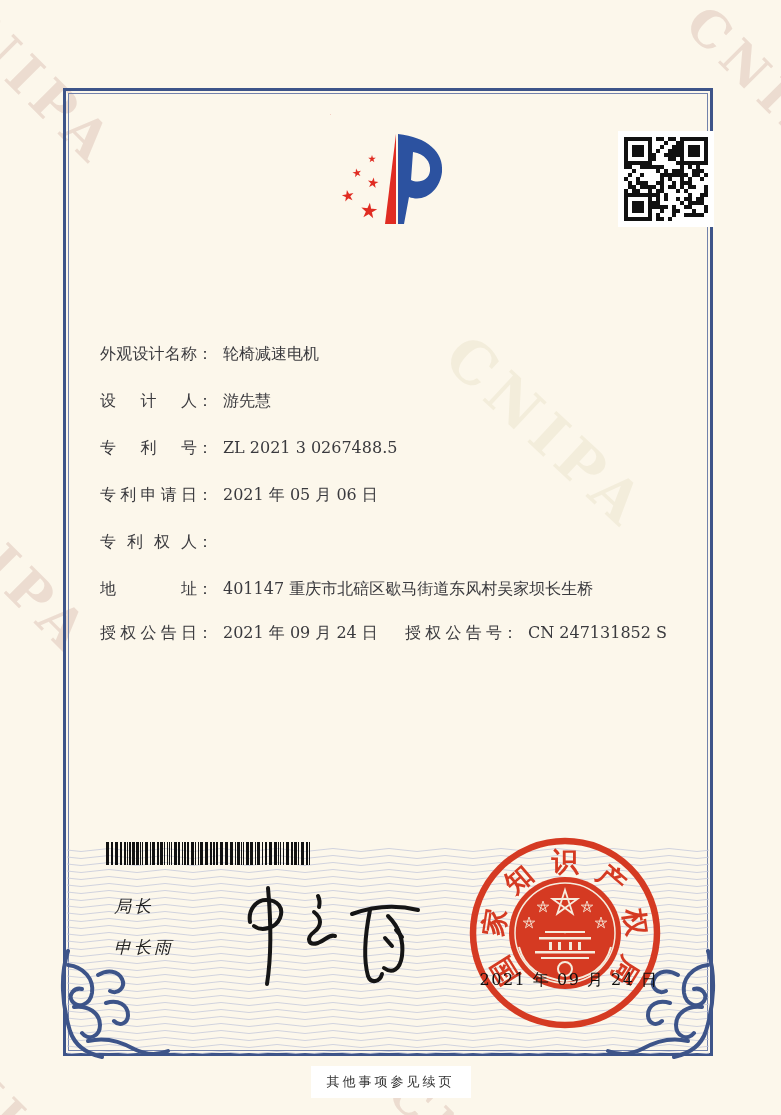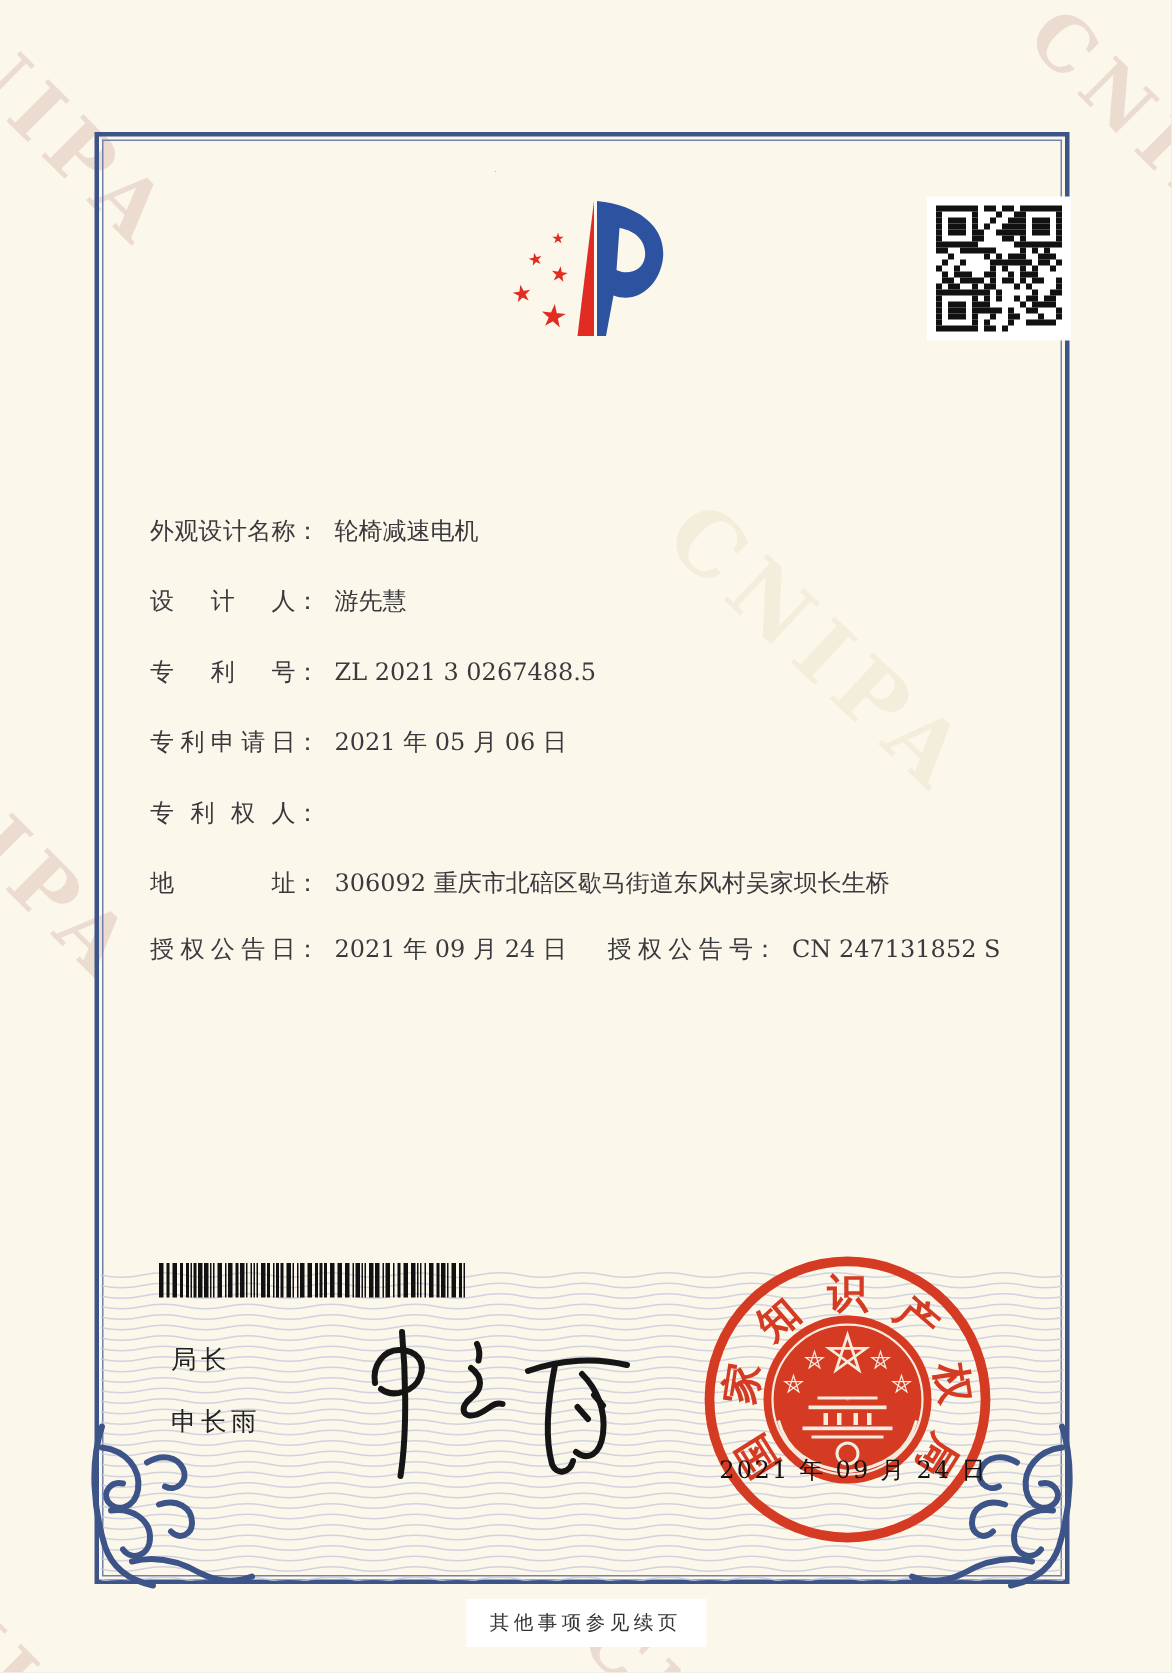--- a/index.html
+++ b/index.html
@@ -40,21 +40,21 @@
   .grant-row .g2{display:flex;}
   
   .body-text{position:absolute;left:100px;top:654px;width:592px;font-size:15.5px;line-height:30.5px;
              text-align:justify;color:#2e2e33;z-index:2;}
   .body-text p{margin:0;text-indent:2em;}
   
   .barcode{position:absolute;left:106px;top:842px;width:206px;height:23px;display:flex;align-items:stretch;z-index:2;}
   .barcode span{display:block;height:100%;}
   
   .director{position:absolute;left:114px;top:895px;font-size:17px;color:#222;z-index:2;}
-  .director div{margin-bottom:18px;letter-spacing:3px;}
+  .director div{margin-bottom:18px;letter-spacing:3px;font-style:italic;}
   .sig{position:absolute;left:222px;top:880px;z-index:2;}
   
   .seal{position:absolute;left:467px;top:835px;width:196px;height:196px;z-index:2;}
   .seal svg{position:absolute;left:0;top:0;}
   .seal-ring{position:absolute;left:0;top:0;width:100%;height:100%;}
   .seal-ch{position:absolute;left:50%;top:50%;font-size:27px;font-weight:700;color:#d53a22;
            font-family:"DejaVu Serif","Liberation Serif",serif;}
   .seal-date{position:absolute;left:478px;top:970px;width:182px;text-align:center;font-size:16px;
              color:#101010;letter-spacing:1.5px;z-index:3;white-space:nowrap;}
   
@@ -621,21 +621,21 @@
     </div>
 
     <div class="frow">
       <span class="fl">专利权人</span>
         <span class="fcolon">：</span>
     </div>
 
     <div class="frow">
       <span class="fl">地址</span>
         <span class="fcolon">：</span>
-        <span class="fv">306092 重庆市北碚区歇马街道东风村吴家坝长生桥</span>
+        <span class="fv">401147 重庆市北碚区歇马街道东风村吴家坝长生桥</span>
     </div>
   </div>
 
   <div class="grant-row">
     <div class="g1">
       <span class="fl">授权公告日</span>
         <span class="fcolon">：</span>
         <span class="fv">2021 年 09 月 24 日</span>
     </div>
     <div class="g2">

